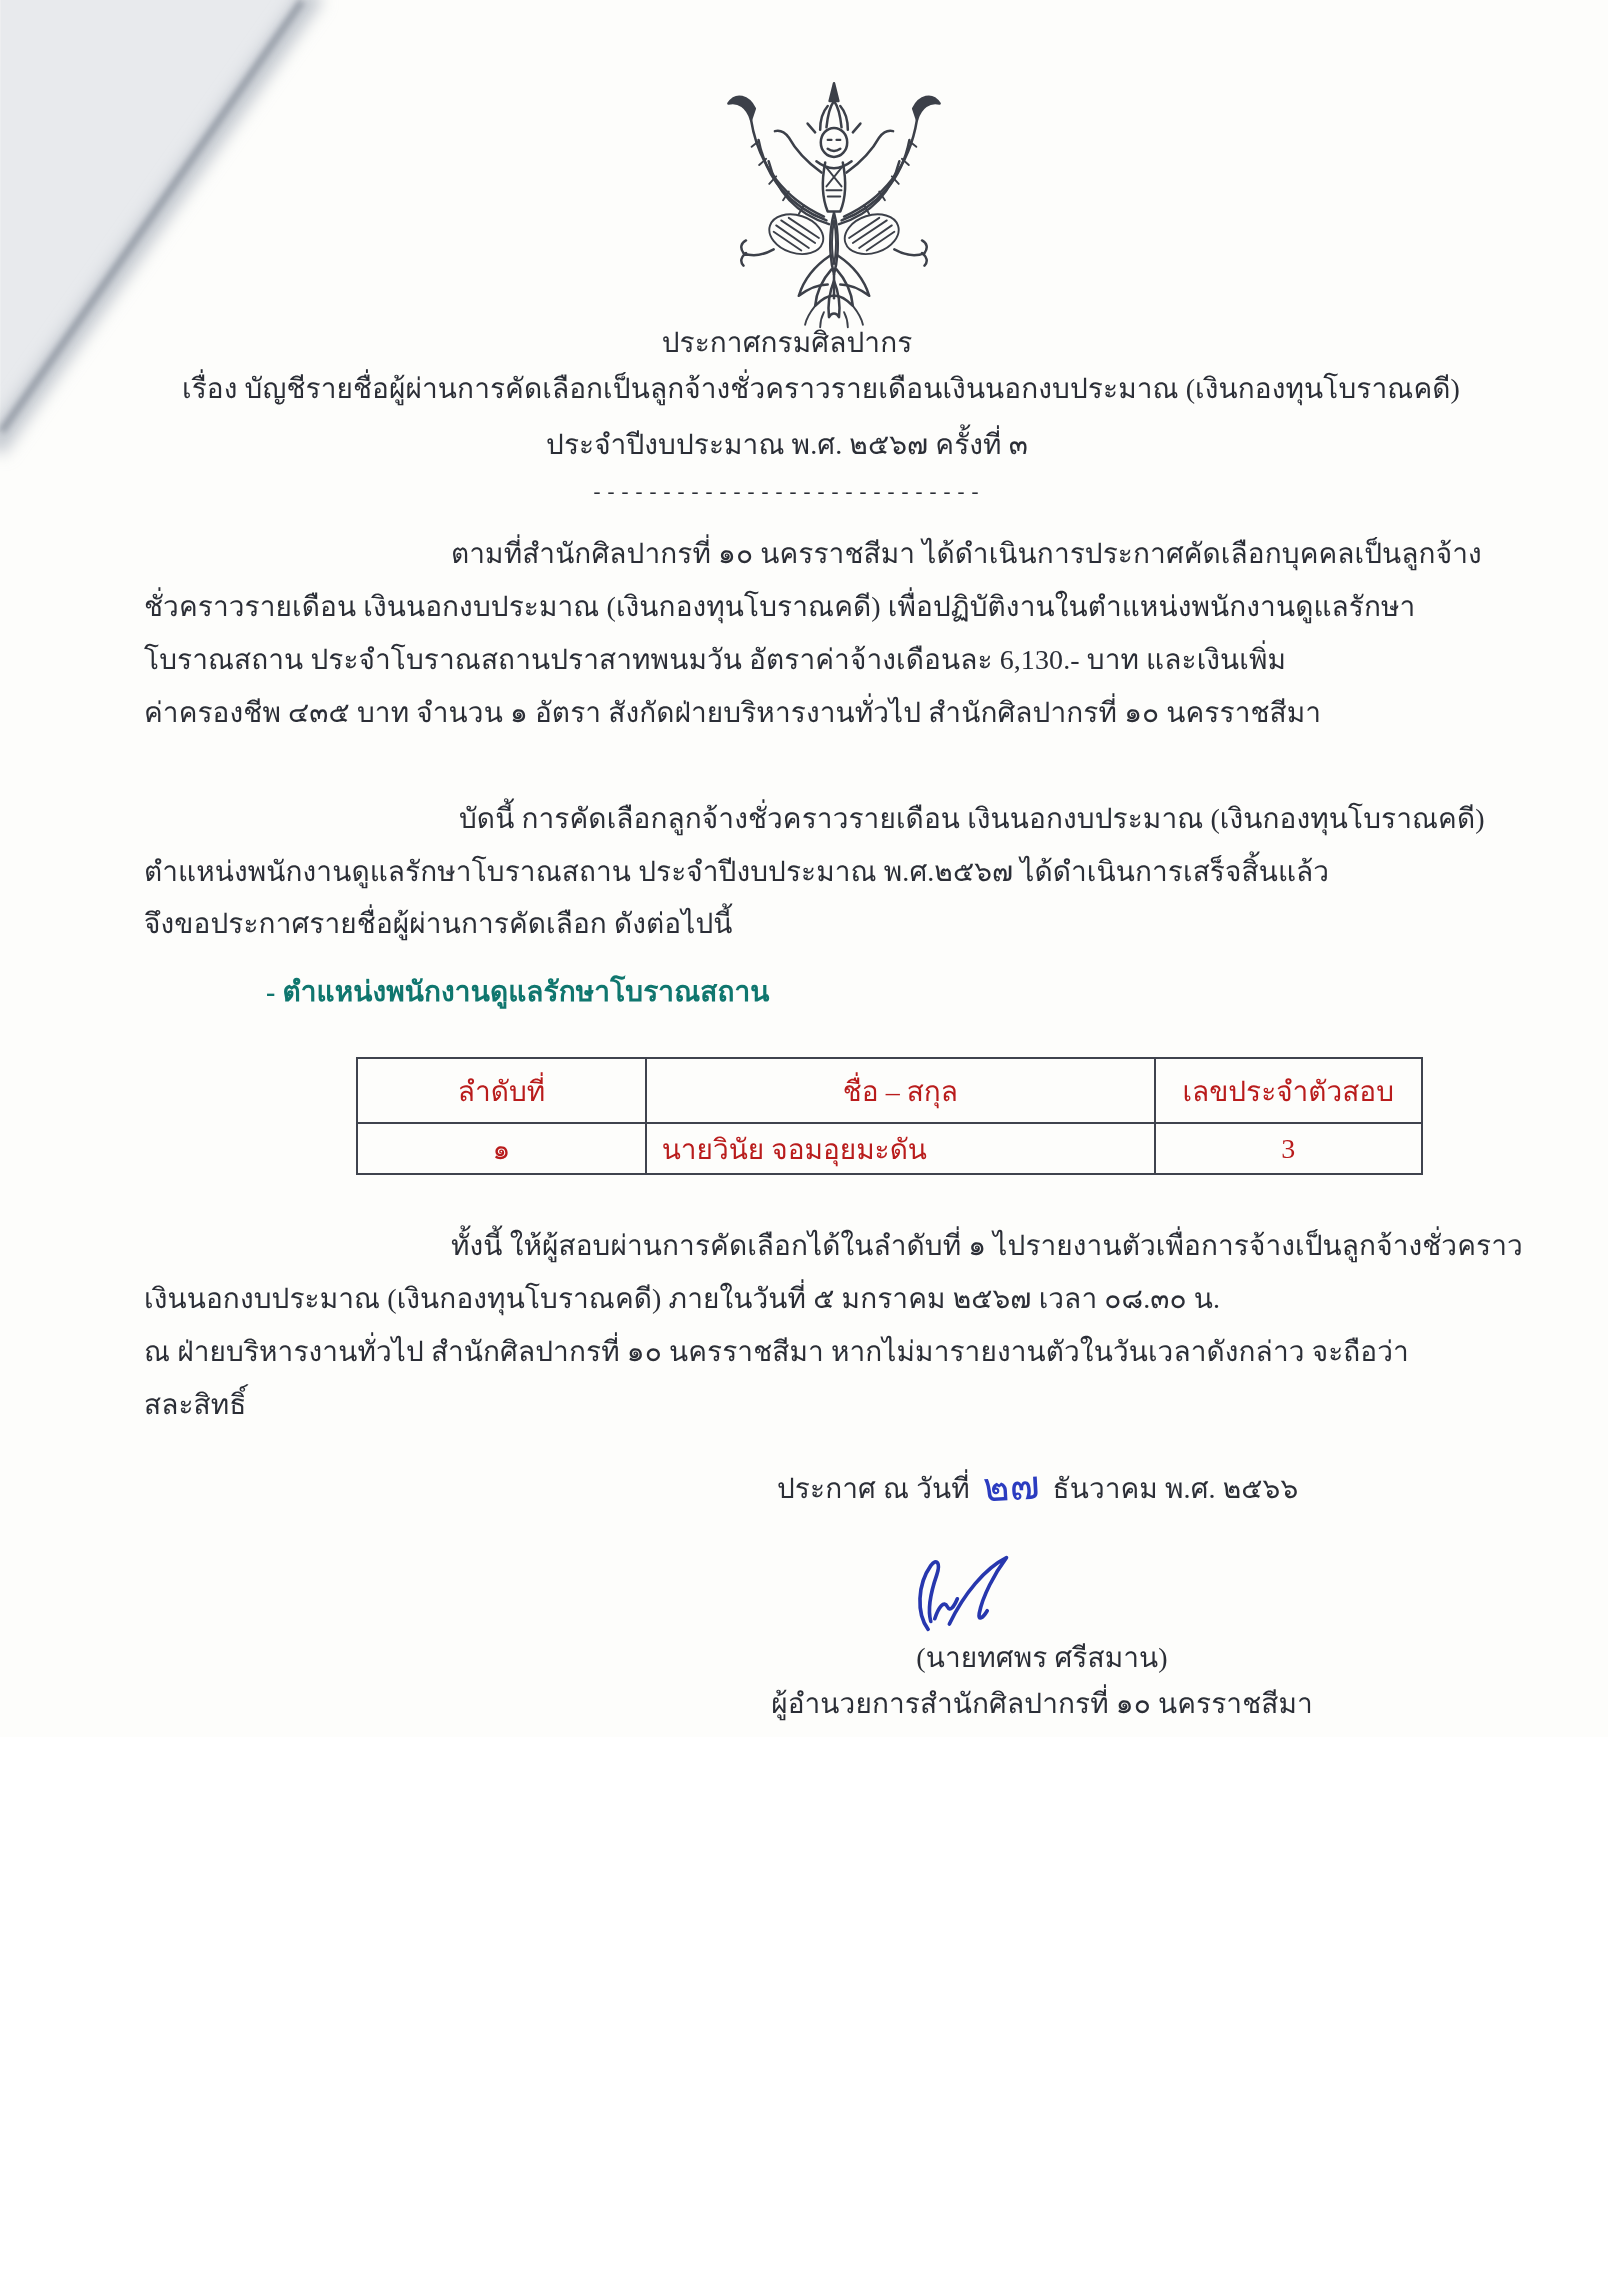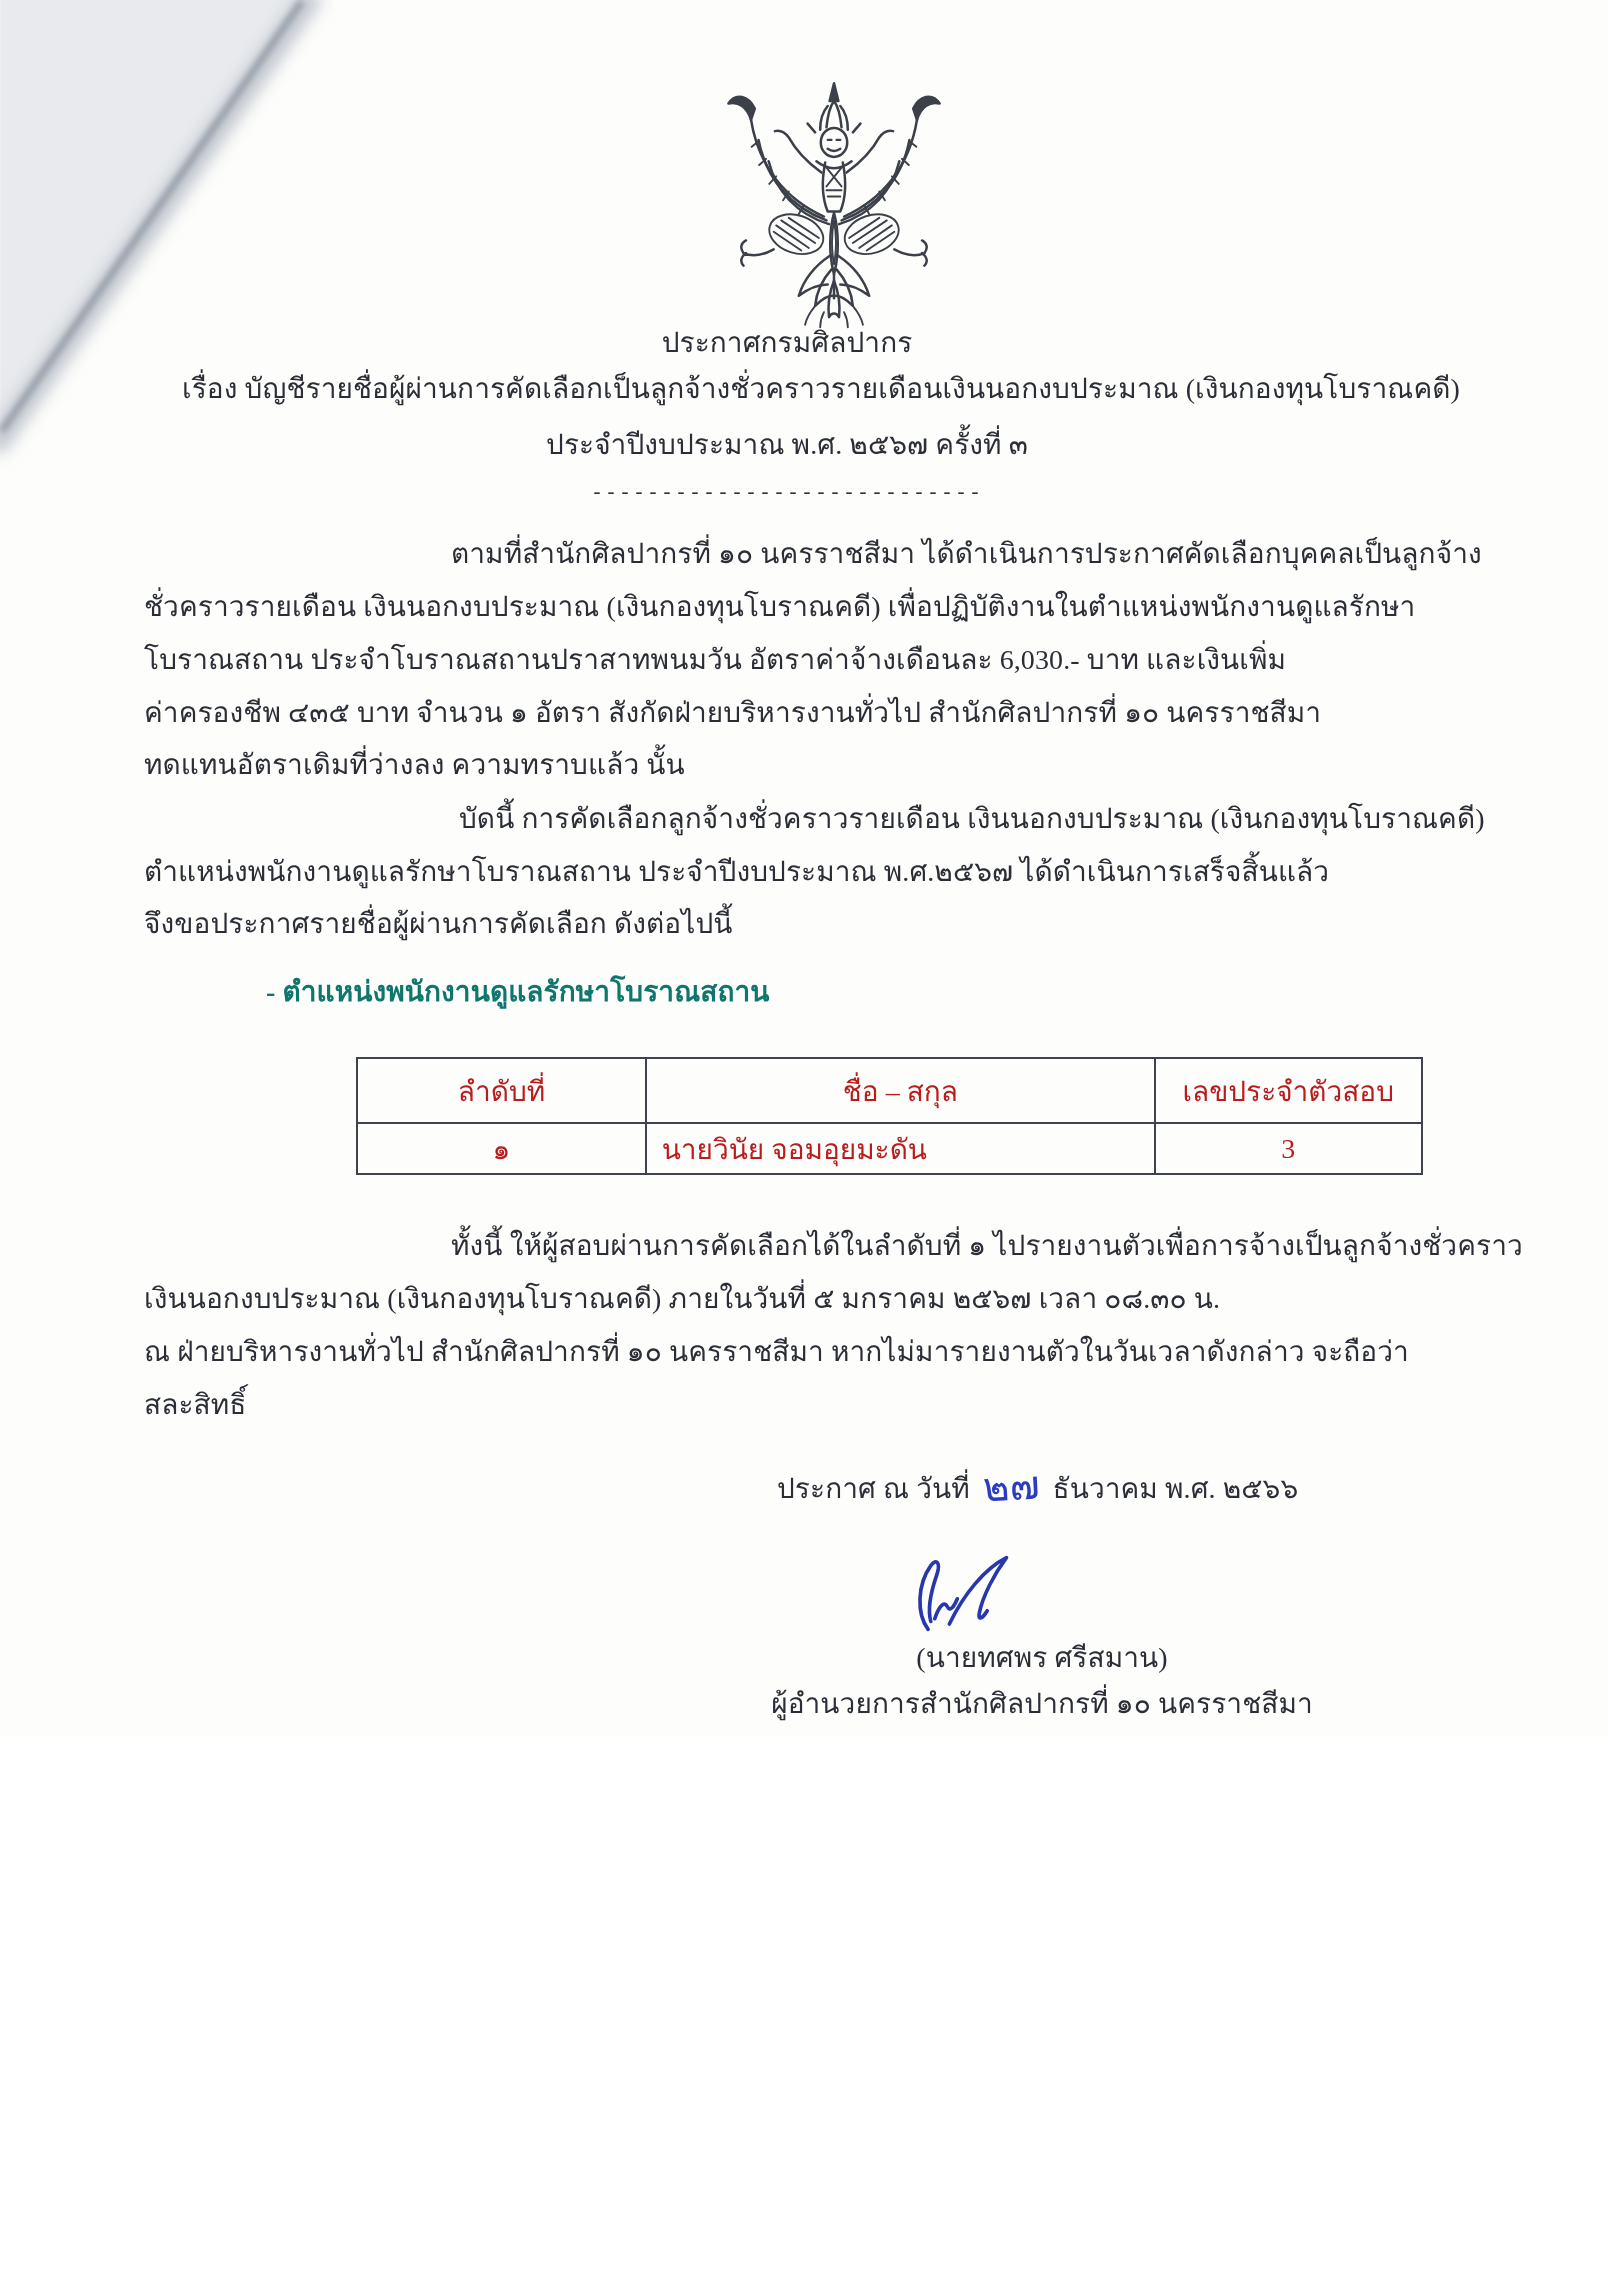--- a/index.html
+++ b/index.html
@@ -125,23 +125,22 @@
     </svg>
   </div>
 
   <div class="abs txt center-measure" style="top:325px;">ประกาศกรมศิลปากร</div>
   <div class="abs txt" style="left:182px;top:371px;">เรื่อง  บัญชีรายชื่อผู้ผ่านการคัดเลือกเป็นลูกจ้างชั่วคราวรายเดือนเงินนอกงบประมาณ (เงินกองทุนโบราณคดี)</div>
   <div class="abs txt center-measure" style="top:427px;">ประจำปีงบประมาณ พ.ศ. ๒๕๖๗  ครั้งที่ ๓</div>
   <div class="abs divider center-measure" style="top:482px;">----------------------------</div>
 
   <div class="abs txt" style="left:451px;top:536px;">ตามที่สำนักศิลปากรที่ ๑๐ นครราชสีมา ได้ดำเนินการประกาศคัดเลือกบุคคลเป็นลูกจ้าง</div>
   <div class="abs txt" style="left:144px;top:589px;">ชั่วคราวรายเดือน เงินนอกงบประมาณ (เงินกองทุนโบราณคดี) เพื่อปฏิบัติงานในตำแหน่งพนักงานดูแลรักษา</div>
-  <div class="abs txt" style="left:144px;top:642px;">โบราณสถาน ประจำโบราณสถานปราสาทพนมวัน อัตราค่าจ้างเดือนละ 6,030.- บาท และเงินเพิ่ม</div>
+  <div class="abs txt" style="left:144px;top:642px;">โบราณสถาน ประจำโบราณสถานปราสาทพนมวัน อัตราค่าจ้างเดือนละ 6,130.- บาท และเงินเพิ่ม</div>
   <div class="abs txt" style="left:144px;top:695px;">ค่าครองชีพ ๔๓๕ บาท จำนวน ๑ อัตรา สังกัดฝ่ายบริหารงานทั่วไป สำนักศิลปากรที่ ๑๐ นครราชสีมา</div>
-  <div class="abs txt" style="left:144px;top:747px;">ทดแทนอัตราเดิมที่ว่างลง ความทราบแล้ว นั้น</div>
 
   <div class="abs txt" style="left:451px;top:801px;margin-left:8px;">บัดนี้ การคัดเลือกลูกจ้างชั่วคราวรายเดือน เงินนอกงบประมาณ (เงินกองทุนโบราณคดี)</div>
   <div class="abs txt" style="left:144px;top:854px;">ตำแหน่งพนักงานดูแลรักษาโบราณสถาน ประจำปีงบประมาณ พ.ศ.๒๕๖๗ ได้ดำเนินการเสร็จสิ้นแล้ว</div>
   <div class="abs txt" style="left:144px;top:906px;">จึงขอประกาศรายชื่อผู้ผ่านการคัดเลือก ดังต่อไปนี้</div>
 
   <div class="abs txt bold" style="left:266px;top:974px;">- ตำแหน่งพนักงานดูแลรักษาโบราณสถาน</div>
 
   <table class="result">
     <tbody>
         <tr class="hdr">

